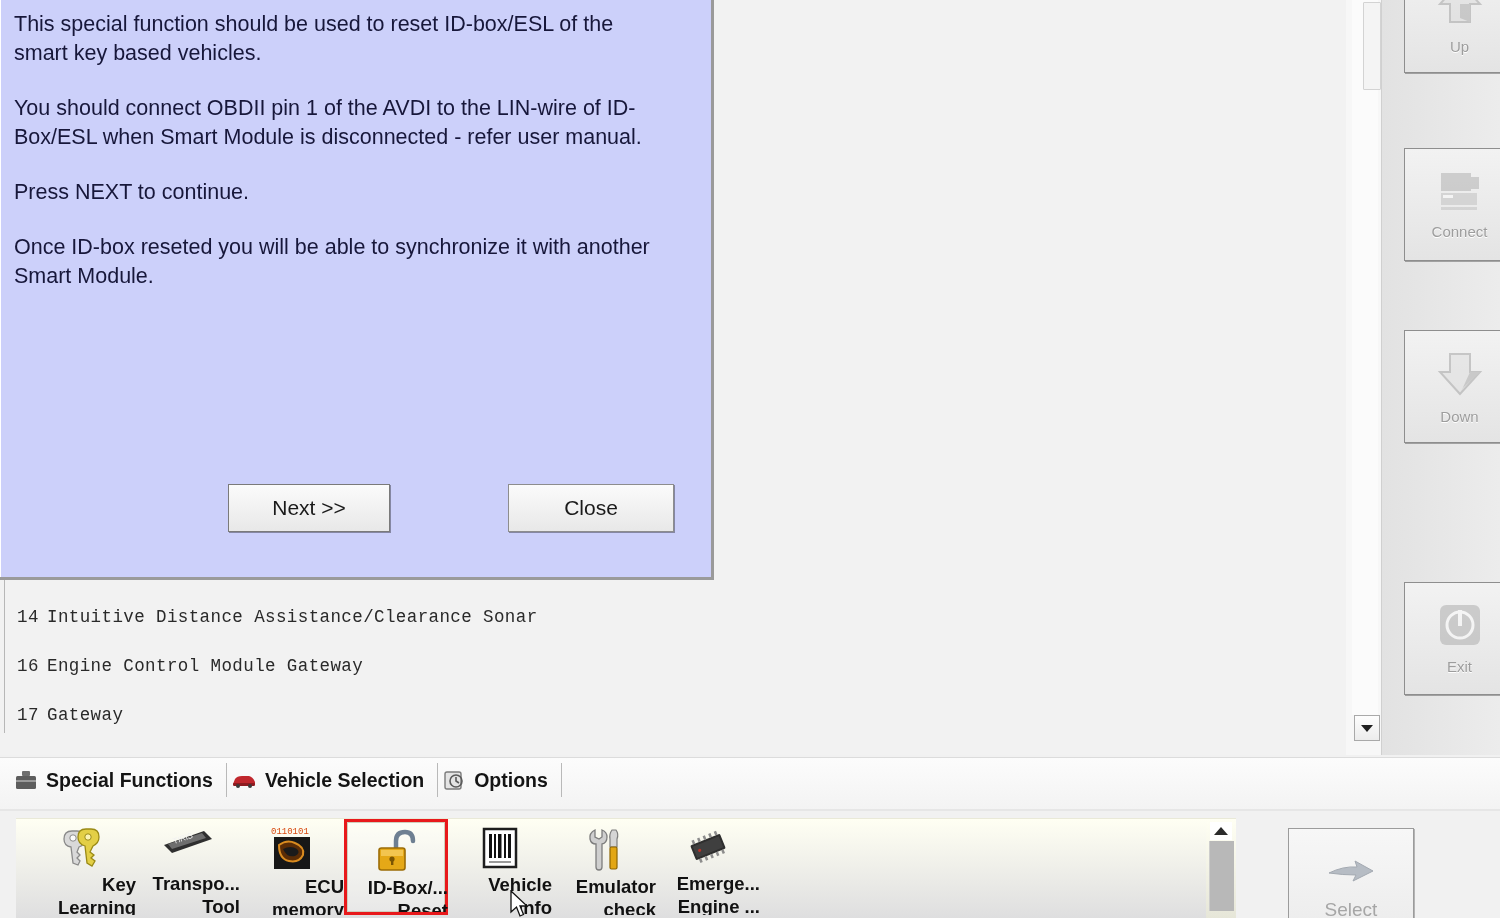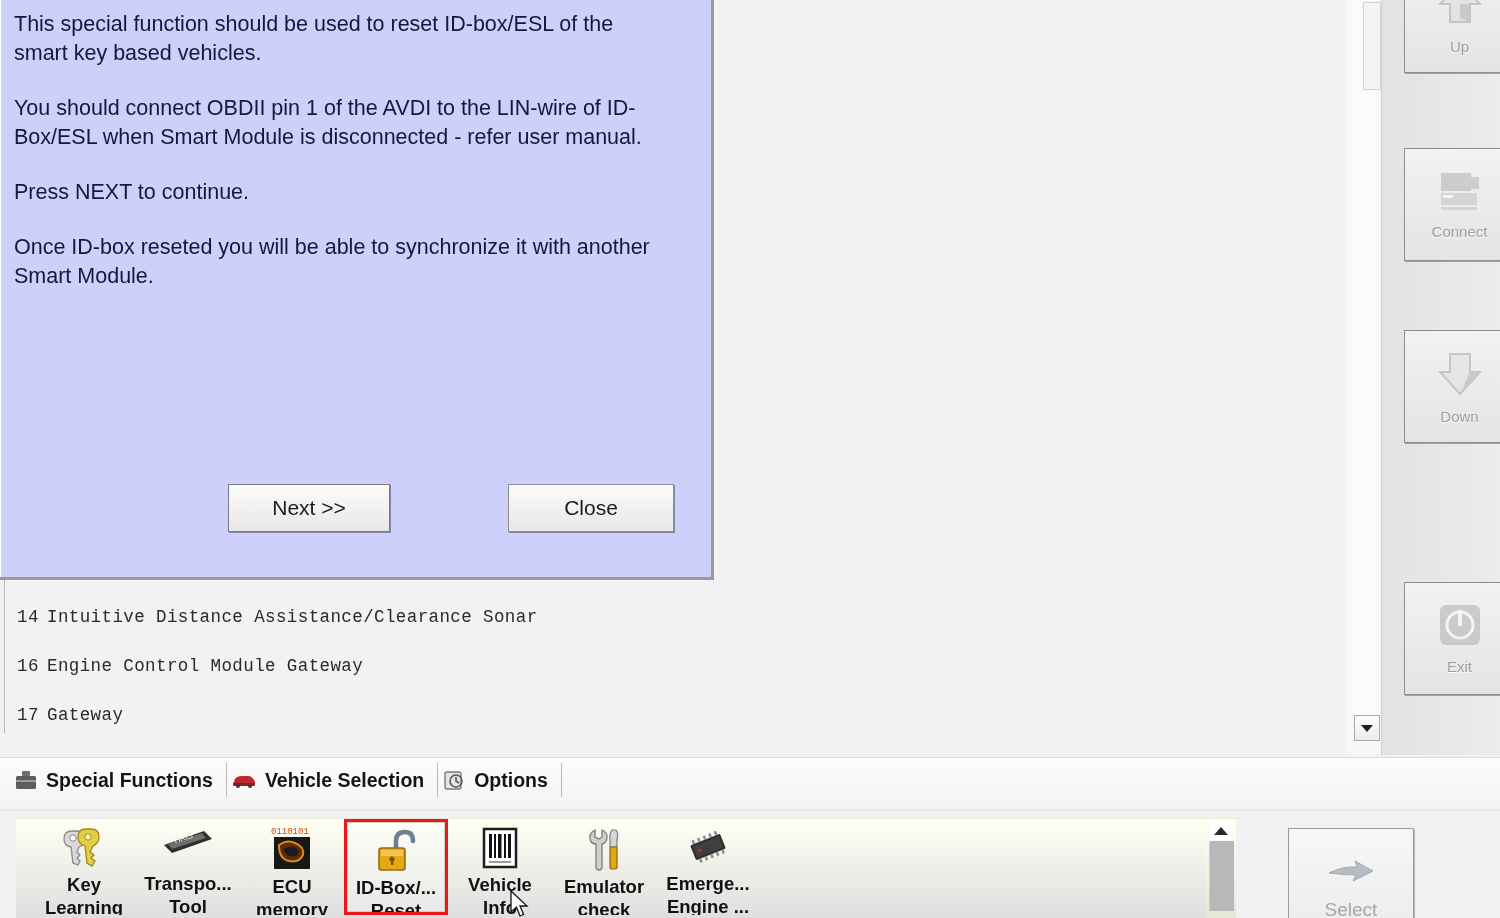--- a/index.html
+++ b/index.html
@@ -161,21 +161,21 @@
     cursor: default;
   }
   .tool-item.selected {
     border: 3px solid #e8191b;
     background: rgba(255,255,255,.25);
     box-shadow: 0 0 0 1px #cfcfbd inset;
   }
   .tool-icon { height: 48px; display: flex; align-items: flex-start; justify-content: center; }
   .tool-label {
     font-size: 18.5px; font-weight: bold; color: #111;
-    text-align: center; line-height: 23px; margin-top: 2px;
+    text-align: right; line-height: 23px; margin-top: 2px;
     width: 104px; overflow: hidden;
   }
   .toolbar-scroll {
     position: absolute; right: 0; top: 0; width: 30px; height: 100px;
     background: linear-gradient(#fffff3, #e6e6d8);
   }
   .toolbar-scroll-up {
     position: absolute; left: 4px; top: 3px; width: 22px; height: 18px;
     background: #ffffff;
     display: flex; align-items: center; justify-content: center;

